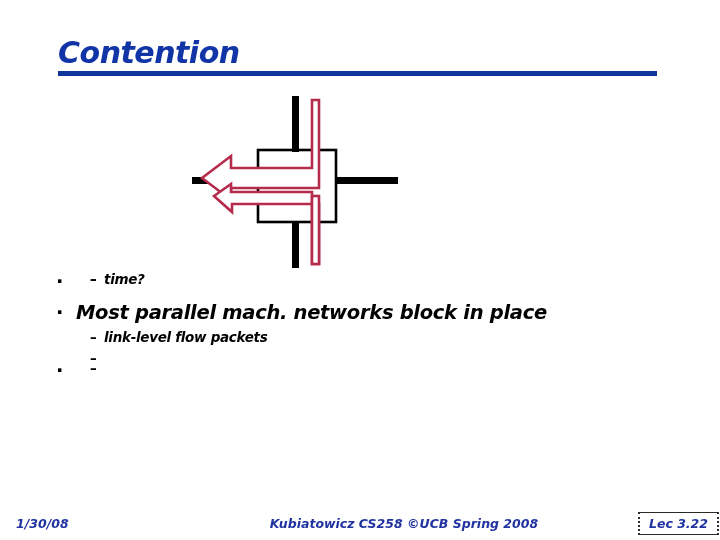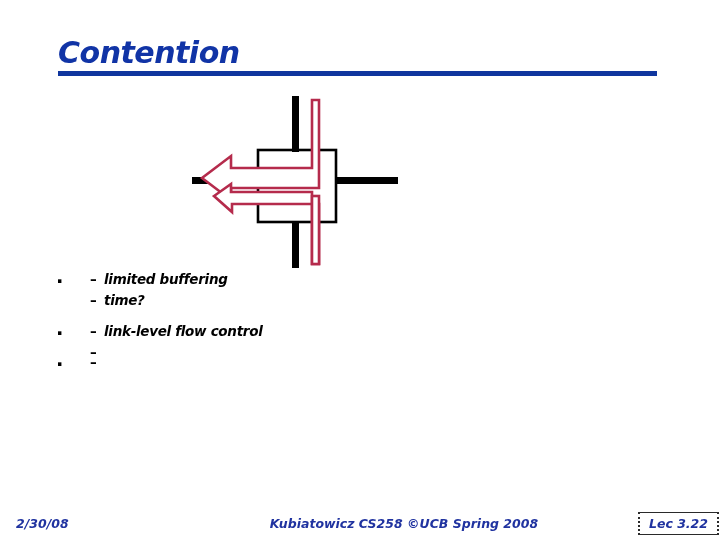--- a/index.html
+++ b/index.html
@@ -203,51 +203,51 @@
   </div>
 
   <div class="bullets">
 
     <div class="grp">
       <div class="b1">
         <span class="mk">·</span>
       </div>
       <div class="b2">
         <span class="mk">–</span>
-        <span>limited buffering</span>
       </div>
       <div class="b2">
         <span class="mk">–</span>
         <span>time?</span>
       </div>
     </div>
 
     <div class="grp">
       <div class="b1">
         <span class="mk">·</span>
-      </div>
-      <div class="b2">
-        <span class="mk">–</span>
-        <span>link-level flow control</span>
+        <span>Most parallel mach. networks block in place</span>
+      </div>
+      <div class="b2">
+        <span class="mk">–</span>
+        <span>link-level flow packets</span>
       </div>
       <div class="b2">
         <span class="mk">–</span>
       </div>
     </div>
 
     <div class="grp">
       <div class="b1">
         <span class="mk">·</span>
       </div>
       <div class="b2">
         <span class="mk">–</span>
       </div>
     </div>
 
   </div>
 
   <div class="footer">
-    <div class="f-date">2/30/08</div>
+    <div class="f-date">1/30/08</div>
     <div class="f-center">Kubiatowicz CS258 ©UCB Spring 2008</div>
     <div class="f-lec">Lec 3.22</div>
   </div>
 
 </div>
 
 </body></html>

